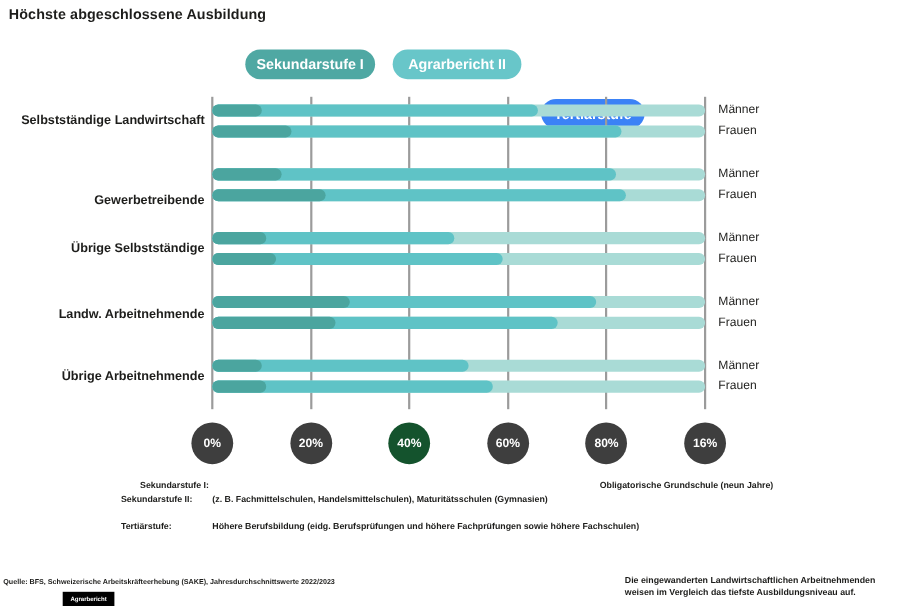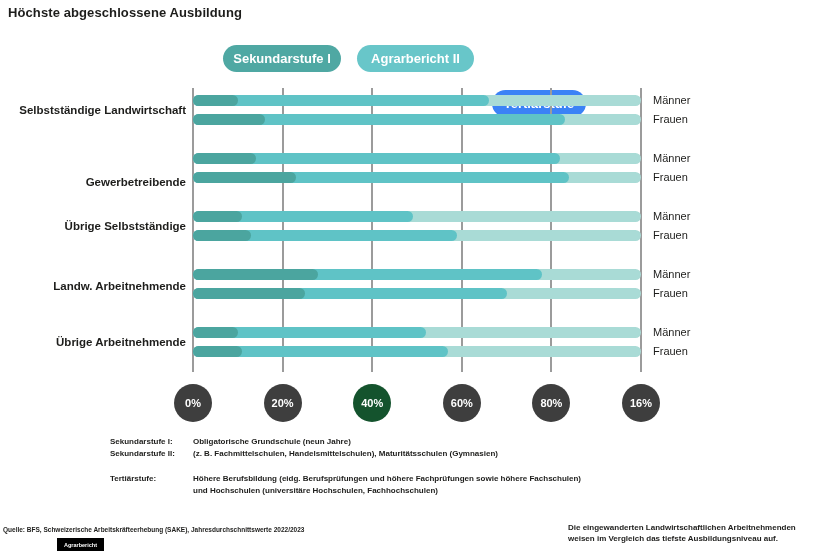--- a/index.html
+++ b/index.html
@@ -24,21 +24,21 @@
     font-size:11.5px;font-weight:bold;
   }
   .gender-label{position:absolute;left:653px;height:13px;line-height:13px;font-size:11px;font-weight:normal;}
   .tick-circle{
     position:absolute;top:384px;width:38px;height:38px;border-radius:50%;color:#ffffff;
     font-size:11px;font-weight:bold;display:flex;align-items:center;justify-content:center;
   }
   .footnotes{position:absolute;left:110px;top:436px;width:600px;font-size:8px;line-height:11.5px;}
   .fn-term{position:absolute;left:0;width:80px;font-weight:bold;}
   .fn-def{position:absolute;left:83px;width:510px;font-weight:bold;}
-  .fn-r0{top:0;} .fn-r1{top:12px;} .fn-r2{top:37px;}
+  .fn-r0{top:0;text-align:right;} .fn-r1{top:12px;} .fn-r2{top:37px;}
   .source{position:absolute;left:3px;top:526px;font-size:6.5px;font-weight:bold;}
   .logo-bar{
     position:absolute;left:57px;top:538px;width:47px;height:13px;background:#000000;color:#ffffff;
     font-size:5.5px;font-weight:bold;display:flex;align-items:center;justify-content:center;
   }
   .callout{position:absolute;left:568px;top:523px;width:266px;font-size:8px;font-weight:bold;line-height:10.5px;}
 </style>
 </head>
 <body>
 
@@ -141,21 +141,20 @@
     <div class="fn-def fn-r0">
       <div>Obligatorische Grundschule (neun Jahre)</div>
     </div>
     <div class="fn-term fn-r1">Sekundarstufe II:</div>
     <div class="fn-def fn-r1">
       <div>(z. B. Fachmittelschulen, Handelsmittelschulen), Maturitätsschulen (Gymnasien)</div>
     </div>
     <div class="fn-term fn-r2">Tertiärstufe:</div>
     <div class="fn-def fn-r2">
       <div>Höhere Berufsbildung (eidg. Berufsprüfungen und höhere Fachprüfungen sowie höhere Fachschulen)</div>
-      <div>und Hochschulen (universitäre Hochschulen, Fachhochschulen)</div>
     </div>
   </div>
 
   <div class="source">Quelle: BFS, Schweizerische Arbeitskräfteerhebung (SAKE), Jahresdurchschnittswerte 2022/2023</div>
   <div class="logo-bar">
     <span>Agrarbericht</span>
   </div>
   <div class="callout">
     <div>Die eingewanderten Landwirtschaftlichen Arbeitnehmenden</div>
     <div>weisen im Vergleich das tiefste Ausbildungsniveau auf.</div>

